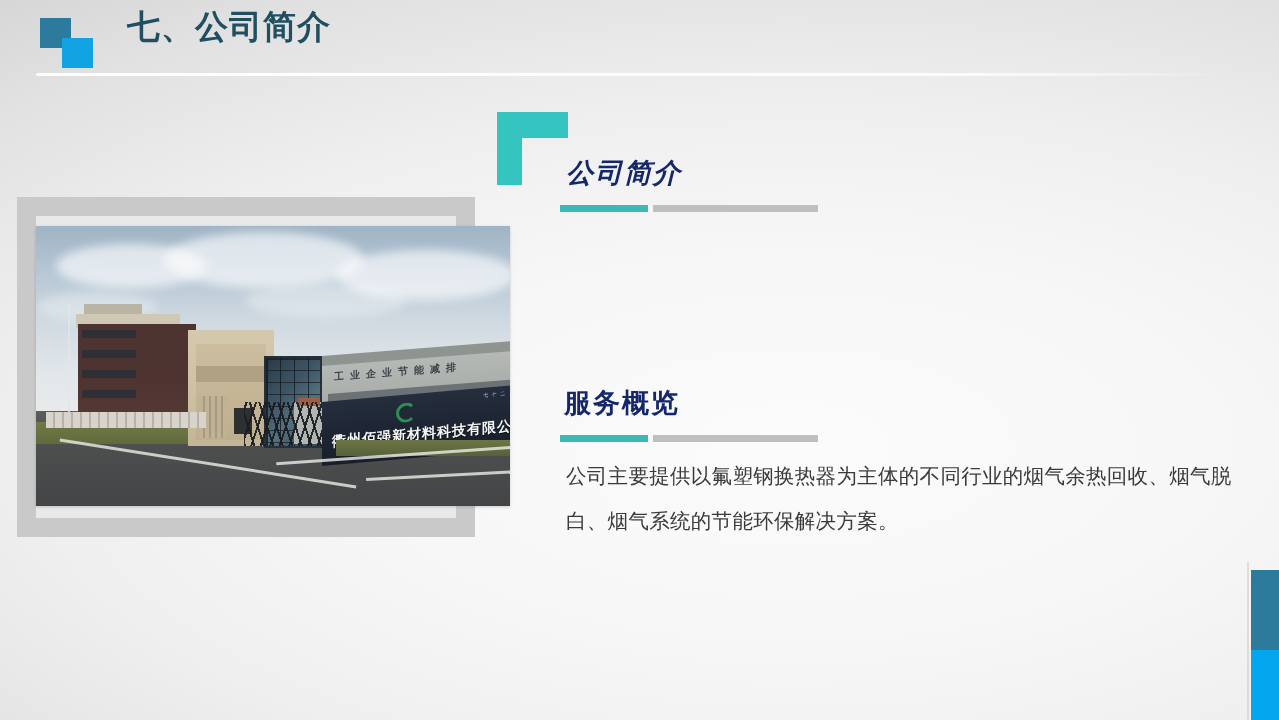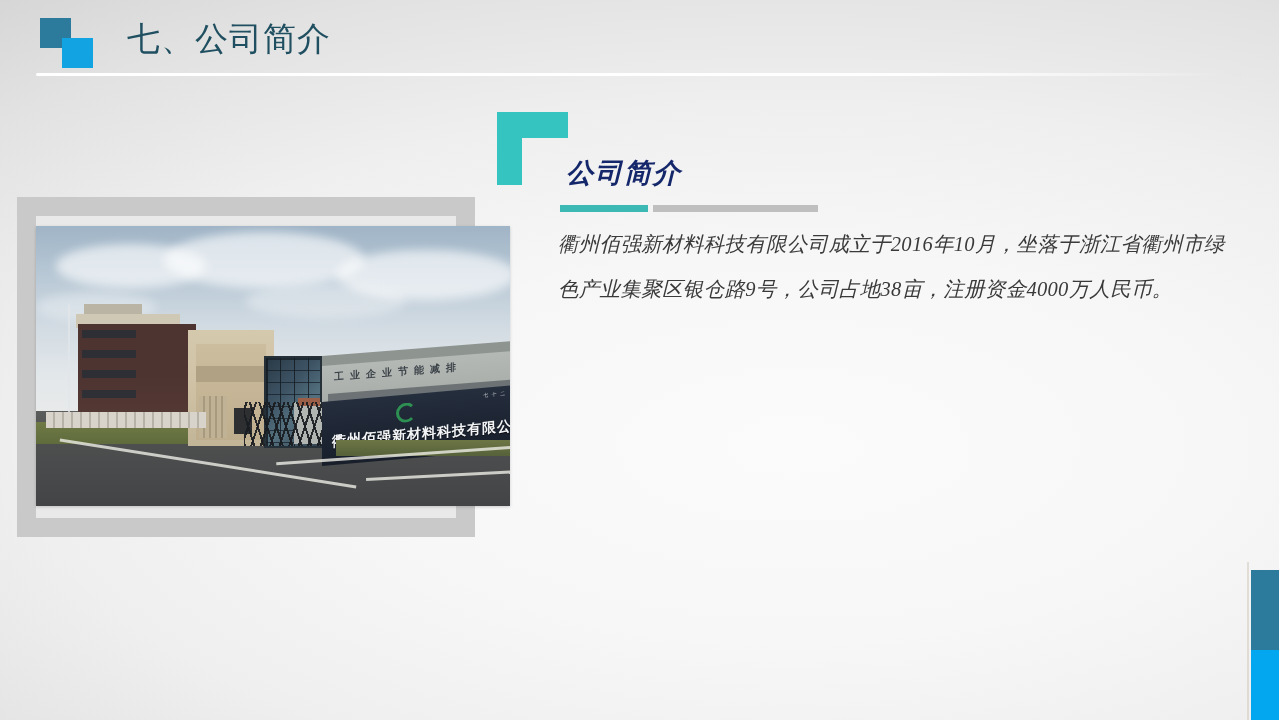--- a/index.html
+++ b/index.html
@@ -32,23 +32,23 @@
   .hdr-sq-light {
     left: 62px;
     top: 38px;
     width: 31px;
     height: 30px;
     background: #12a4e2;
   }
   .hdr-title {
     position: absolute;
     left: 127px;
-    top: 18px;
+    top: 6px;
     font-size: 33px;
-    font-weight: normal;
+    font-weight: bold;
     color: #1f4f60;
     letter-spacing: 1px;
     line-height: 42px;
     white-space: nowrap;
     text-align: center;
   }
   .hdr-rule {
     position: absolute;
     left: 36px;
     top: 73px;
@@ -401,21 +401,28 @@
   </div>
 
   <div class="bracket"></div>
 
   <div class="sec" id="sec-about">
     <div class="sec-title">公司简介</div>
     <div class="sec-rule">
       <span class="seg-a"></span>
       <span class="seg-b"></span>
     </div>
-    <div class="sec-body">衢州佰强新材料科技有限公司成立于2016年10月，坐落于浙江省衢州市绿色产业集聚区银仓路9号，公司占地38亩，注册资金4000万人民币。</div>
   </div>
 
+  <div class="sec" id="sec-service">
+    <div class="sec-title">服务概览</div>
+    <div class="sec-rule">
+      <span class="seg-a"></span>
+      <span class="seg-b"></span>
+    </div>
+    <div class="sec-body">公司主要提供以氟塑钢换热器为主体的不同行业的烟气余热回收、烟气脱白、烟气系统的节能环保解决方案。</div>
+  </div>
 
   <div class="accent-hair"></div>
   <div class="accent-top"></div>
   <div class="accent-bot"></div>
 
 </div>
 
 </body></html>

